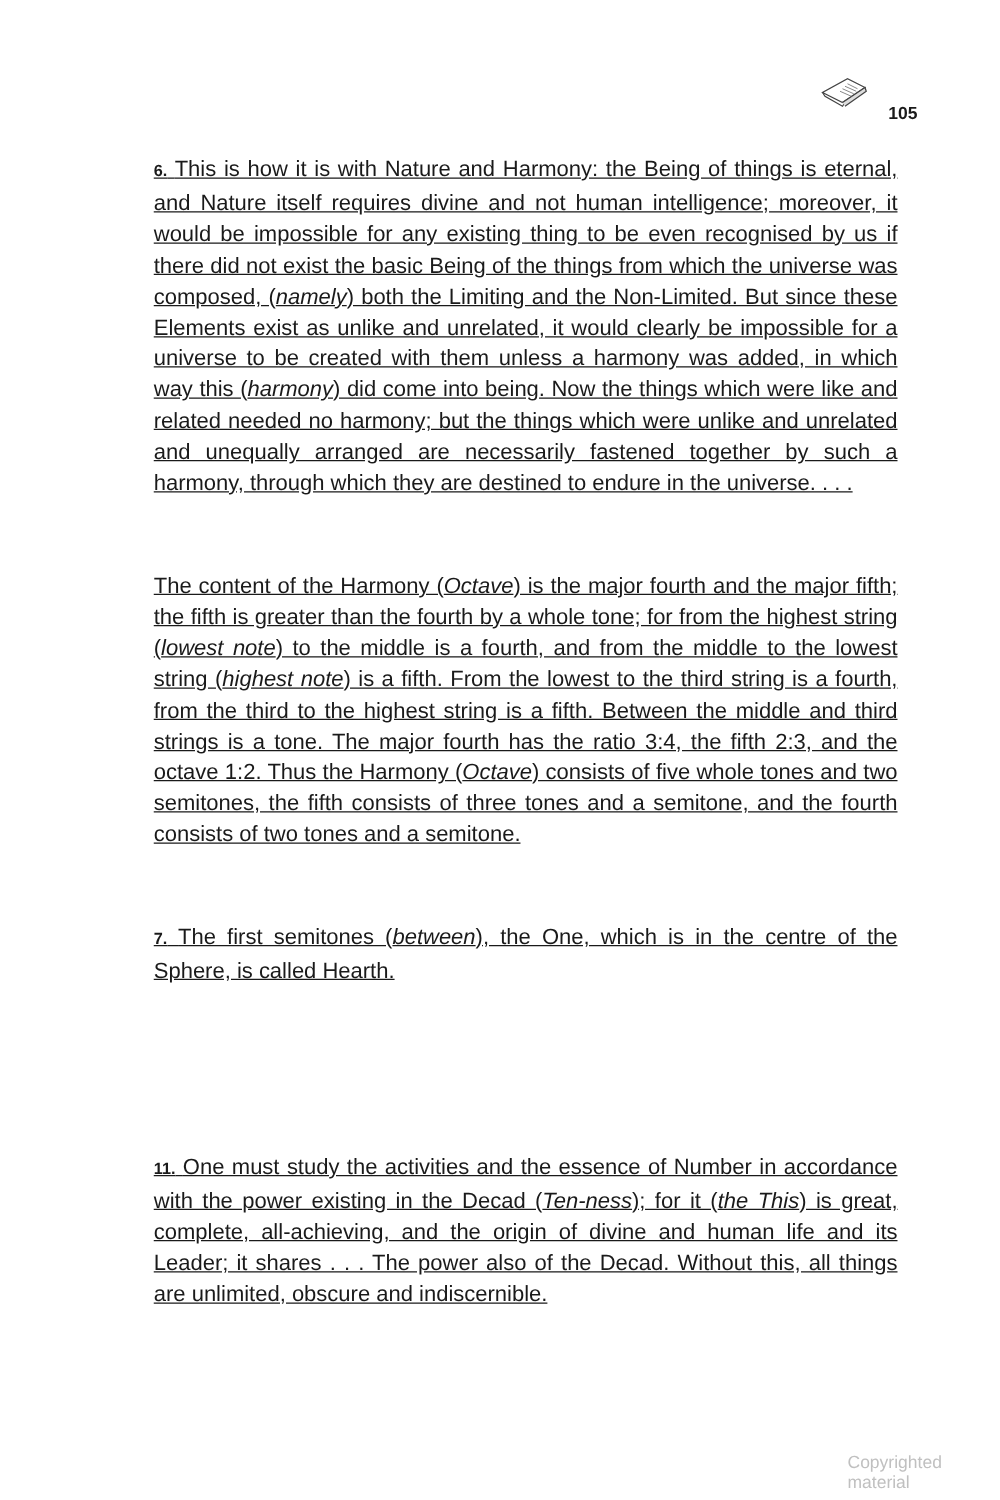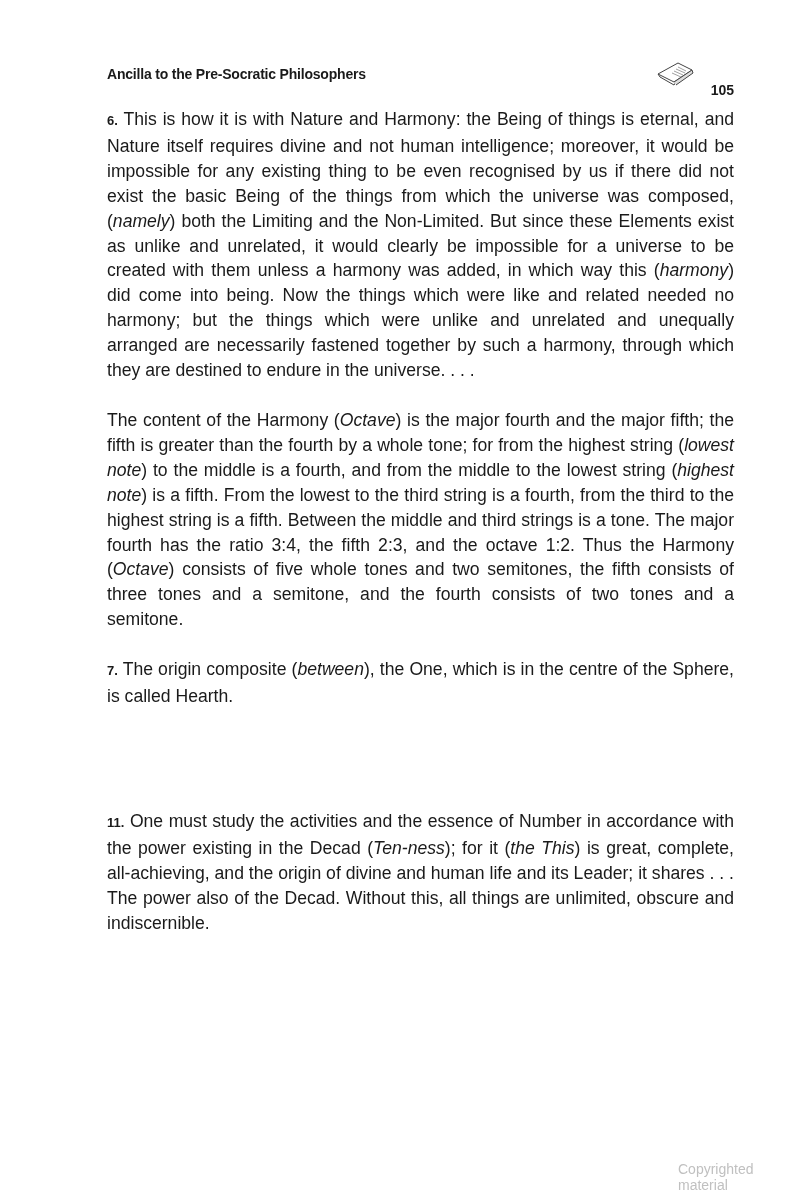--- a/index.html
+++ b/index.html
@@ -3,31 +3,30 @@
 <meta charset="utf-8">
 <style>
   html, body { margin: 0; padding: 0; background: #ffffff; }
   body { width: 800px; height: 1200px; position: relative; overflow: hidden;
          font-family: "Liberation Sans", "DejaVu Sans", sans-serif; color: #1a1a1a; }
   .header { position: absolute; left: 107px; top: 66px; width: 627px; height: 22px; }
   .header .title { position: absolute; left: 0; top: 0; font-size: 14px; font-weight: bold; letter-spacing: -0.2px; }
   .header .book { position: absolute; left: 549px; top: -6px; width: 40px; height: 26px; }
   .header .page { position: absolute; right: 0; top: 16px; font-size: 14px; font-weight: bold; }
   .body { position: absolute; left: 107px; top: 107px; width: 627px; font-size: 17.6px; line-height: 24.9px; }
-  .para { text-align: justify; margin: 0; }
+  .para { text-align: justify; margin: 16px; text-decoration: underline; }
   .num { font-weight: bold; font-size: 13px; }
   .gap { height: 25px; }
   i { font-style: italic; }
   .copyright { position: absolute; left: 678px; top: 1161px; font-size: 14px; color: #c0c0c0; }
 </style>
 </head>
 <body>
 
 <div class="header">
-  <span class="title">Ancilla to the Pre-Socratic Philosophers</span>
   <svg class="book" viewBox="0 0 40 26">
     <path d="M2 14 L18 22 L36 10 L22 3 Z" fill="#fff" stroke="#444" stroke-width="1"></path>
     <path d="M2 14 L4 17 L18 25 L20 22" fill="none" stroke="#444" stroke-width="1"></path>
     <path d="M18 22 L36 10 L37 13 L20 25" fill="#ddd" stroke="#444" stroke-width="1"></path>
     <g stroke="#777" stroke-width="0.7">
       <line x1="22" y1="7" x2="30" y2="11"></line>
         <line x1="20" y1="9" x2="29" y2="13"></line>
       <line x1="18" y1="11" x2="27" y2="15"></line>
         <line x1="16" y1="13" x2="25" y2="17"></line>
     </g>
@@ -43,21 +42,21 @@
   </p>
   <div class="gap"></div>
 
   <p class="para">
     <span>The content of the Harmony (</span><i>Octave</i><span>) is the major fourth and the major fifth; the fifth is greater than the fourth by a whole tone; for from the highest string (</span><i>lowest note</i><span>) to the middle is a fourth, and from the middle to the lowest string (</span><i>highest note</i><span>) is a fifth. From the lowest to the third string is a fourth, from the third to the highest string is a fifth. Between the middle and third strings is a tone. The major fourth has the ratio 3:4, the fifth 2:3, and the octave 1:2. Thus the Harmony (</span><i>Octave</i><span>) consists of five whole tones and two semitones, the fifth consists of three tones and a semitone, and the fourth consists of two tones and a semitone.</span>
   </p>
   <div class="gap"></div>
 
   <p class="para">
     <span class="num">7.</span>
-    <span>The origin composite (</span><i>between</i><span>), the One, which is in the centre of the Sphere, is called Hearth.</span>
+    <span>The first semitones (</span><i>between</i><span>), the One, which is in the centre of the Sphere, is called Hearth.</span>
   </p>
   <div class="gap"></div>
 
   <div class="gap"></div>
 
   <div class="gap"></div>
 
   <div class="gap"></div>
 
   <p class="para">

